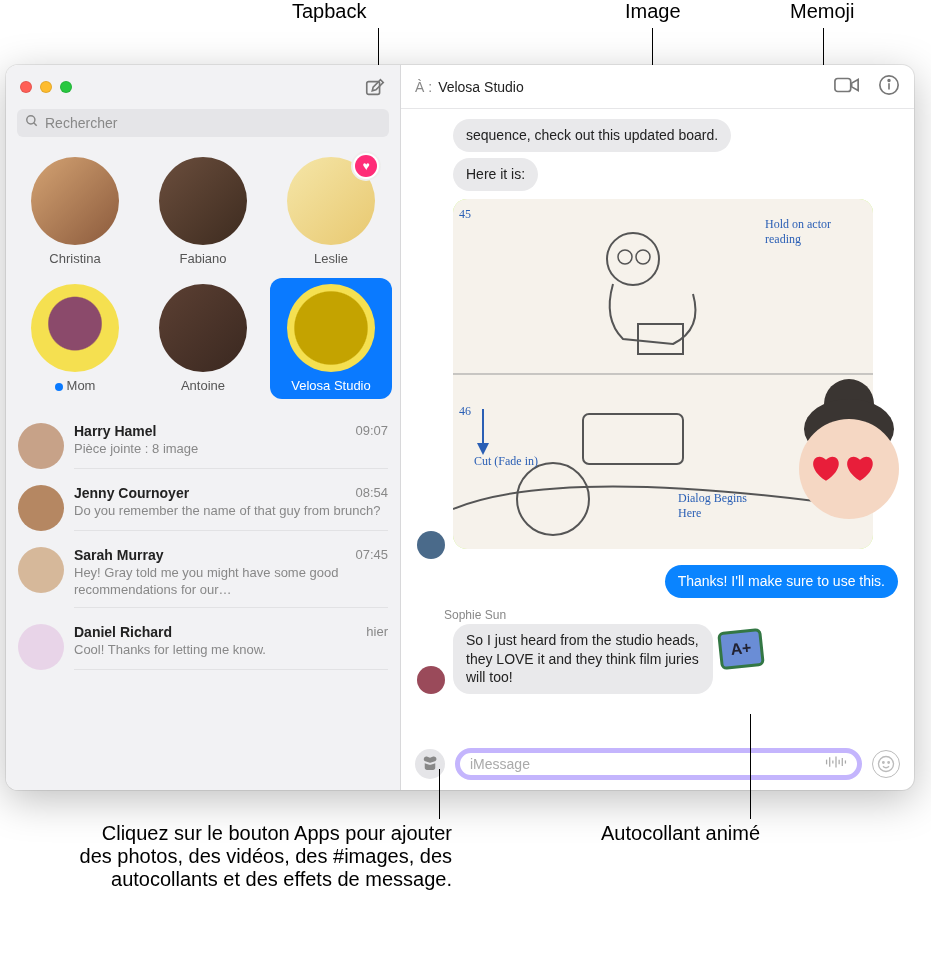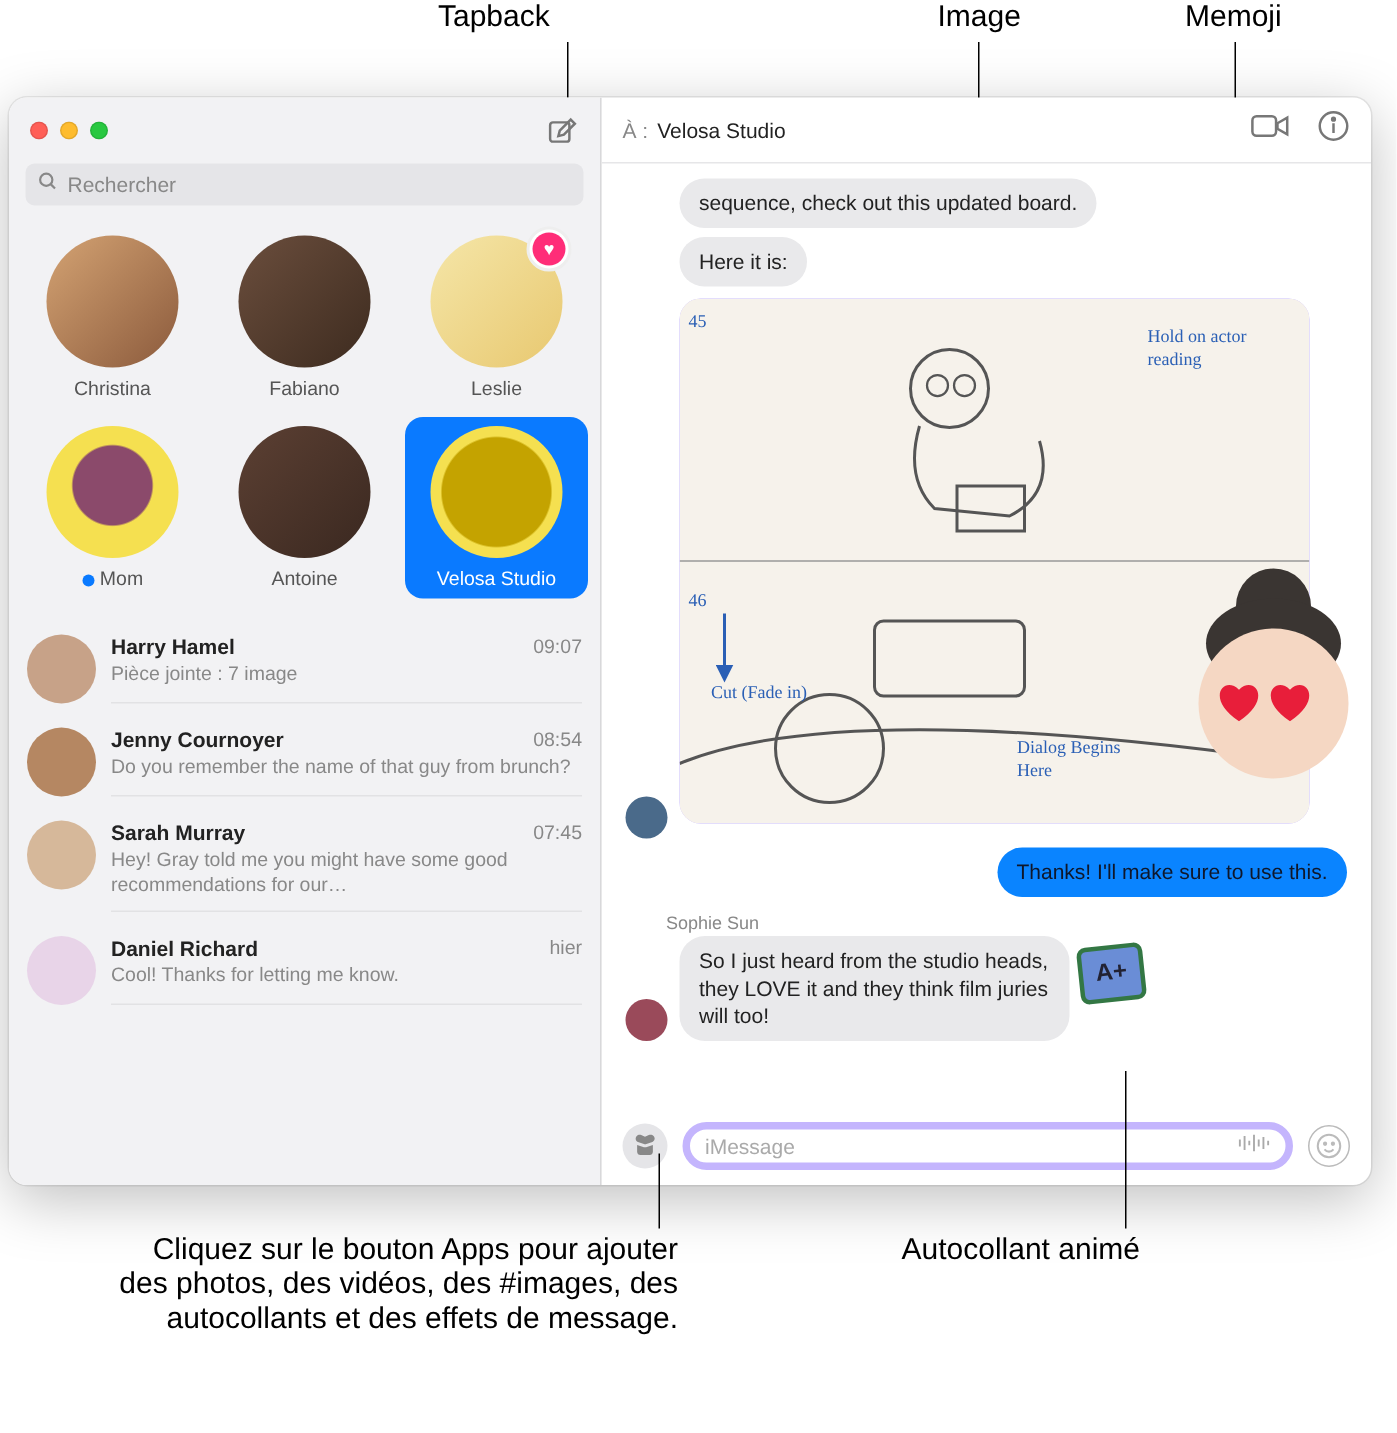--- a/index.html
+++ b/index.html
@@ -54,26 +54,26 @@
   .to-name { font-size: 14px; color: #222; }
   .header-spacer { flex: 1; }
   .header-icon { color: #777; margin-left: 18px; }
   
   .messages { flex: 1; padding: 10px 16px; overflow-y: auto; position: relative; }
   .bubble-row { display: flex; margin-bottom: 6px; align-items: flex-end; }
   .bubble-row.incoming { justify-content: flex-start; }
   .bubble-row.outgoing { justify-content: flex-end; }
   .bubble { max-width: 360px; padding: 7px 13px; border-radius: 17px; font-size: 14px; line-height: 1.35; }
   .bubble.incoming { background: #e9e9eb; color: #222; }
-  .bubble.outgoing { background: #0a84ff; color: #0f172a; }
+  .bubble.outgoing { background: #0a84ff; color: #ffffff; }
   .msg-avatar { width: 28px; height: 28px; border-radius: 50%; background: #888; margin-right: 8px; flex-shrink:0; }
   .sender-name { font-size: 12px; color: #888; margin-left: 27px; margin-top: 10px; margin-bottom: 2px; }
   
   .image-msg { position: relative; margin: 2px 0 10px 36px; }
-  .storyboard { width: 420px; height: 350px; background: #c4b5fd; border-radius: 14px; position: relative; overflow: hidden; }
+  .storyboard { width: 420px; height: 350px; background: #bef264; border-radius: 14px; position: relative; overflow: hidden; }
   .storyboard .ink { position:absolute; color:#2a5fb5; font-family: "Comic Sans MS", cursive; font-size: 12px; }
   .storyboard-sketch { position:absolute; inset:0; }
   .memoji-sticker { position:absolute; right:-36px; bottom:30px; width:120px; height:140px; }
   .memoji-face { width:100px; height:100px; border-radius:50%; background:#f5d7c3; position:absolute; bottom:0; left:10px; }
   .memoji-hair { width:90px; height:60px; border-radius:50%; background:#3a3532; position:absolute; top:20px; left:15px; }
   .memoji-bun { width:50px; height:50px; border-radius:50%; background:#3a3532; position:absolute; top:0; left:35px; }
   .memoji-hearts { position:absolute; bottom:35px; left:22px; display:flex; gap:4px; }
   .memoji-heart { width:30px; height:30px; background:#e81e3a; clip-path: path('M15 27 C-8 12 5 -4 15 6 C25 -4 38 12 15 27 Z'); }
   .aplus-sticker { position:absolute; right:-50px; top:6px; width:44px; height:38px; background:#6a8dd6; border:3px solid #374; transform:rotate(-6deg); border-radius:6px; display:flex; align-items:center; justify-content:center; color:#223; font-weight:900; font-size:16px; }
   
@@ -181,21 +181,21 @@
     </div>
 
     <div class="convo-list">
       <div class="convo">
         <div class="convo-avatar av-h1"></div>
         <div class="convo-body">
           <div class="convo-top">
             <div class="convo-name">Harry Hamel</div>
             <div class="convo-time">09:07</div>
           </div>
-          <div class="convo-preview">Pièce jointe : 7 image</div>
+          <div class="convo-preview">Pièce jointe : 8 image</div>
         </div>
       </div>
       <div class="convo">
         <div class="convo-avatar av-h2"></div>
         <div class="convo-body">
           <div class="convo-top">
             <div class="convo-name">Jenny Cournoyer</div>
             <div class="convo-time">08:54</div>
           </div>
           <div class="convo-preview">Do you remember the name of that guy from brunch?</div>
@@ -270,21 +270,21 @@
               <circle cx="100" cy="300" r="36" fill="none" stroke="#555" stroke-width="2"></circle>
               <path d="M30 210 L30 250" stroke="#2a5fb5" stroke-width="2" marker-end="url(#a)"></path>
               <defs>
                   <marker id="a" markerWidth="6" markerHeight="6" refX="3" refY="3" orient="auto">
                     <path d="M0 0 L6 3 L0 6 Z" fill="#2a5fb5"></path>
                   </marker>
                 </defs>
             </svg>
             <div class="ink" style="top:18px; right:18px; max-width:90px;">Hold on actor reading</div>
             <div class="ink" style="top:8px; left:6px;">45</div>
-            <div class="ink" style="top:194px; left:6px;">46</div>
+            <div class="ink" style="top:205px; left:6px;">46</div>
             <div class="ink" style="top:255px; left:21px; max-width:70px;">Cut (Fade in)</div>
             <div class="ink" style="bottom:28px; left:225px; max-width:80px;">Dialog Begins Here</div>
           </div>
           <div class="memoji-sticker">
             <div class="memoji-bun"></div>
             <div class="memoji-hair"></div>
             <div class="memoji-face"></div>
             <div class="memoji-hearts">
               <div class="memoji-heart"></div>
               <div class="memoji-heart"></div>

